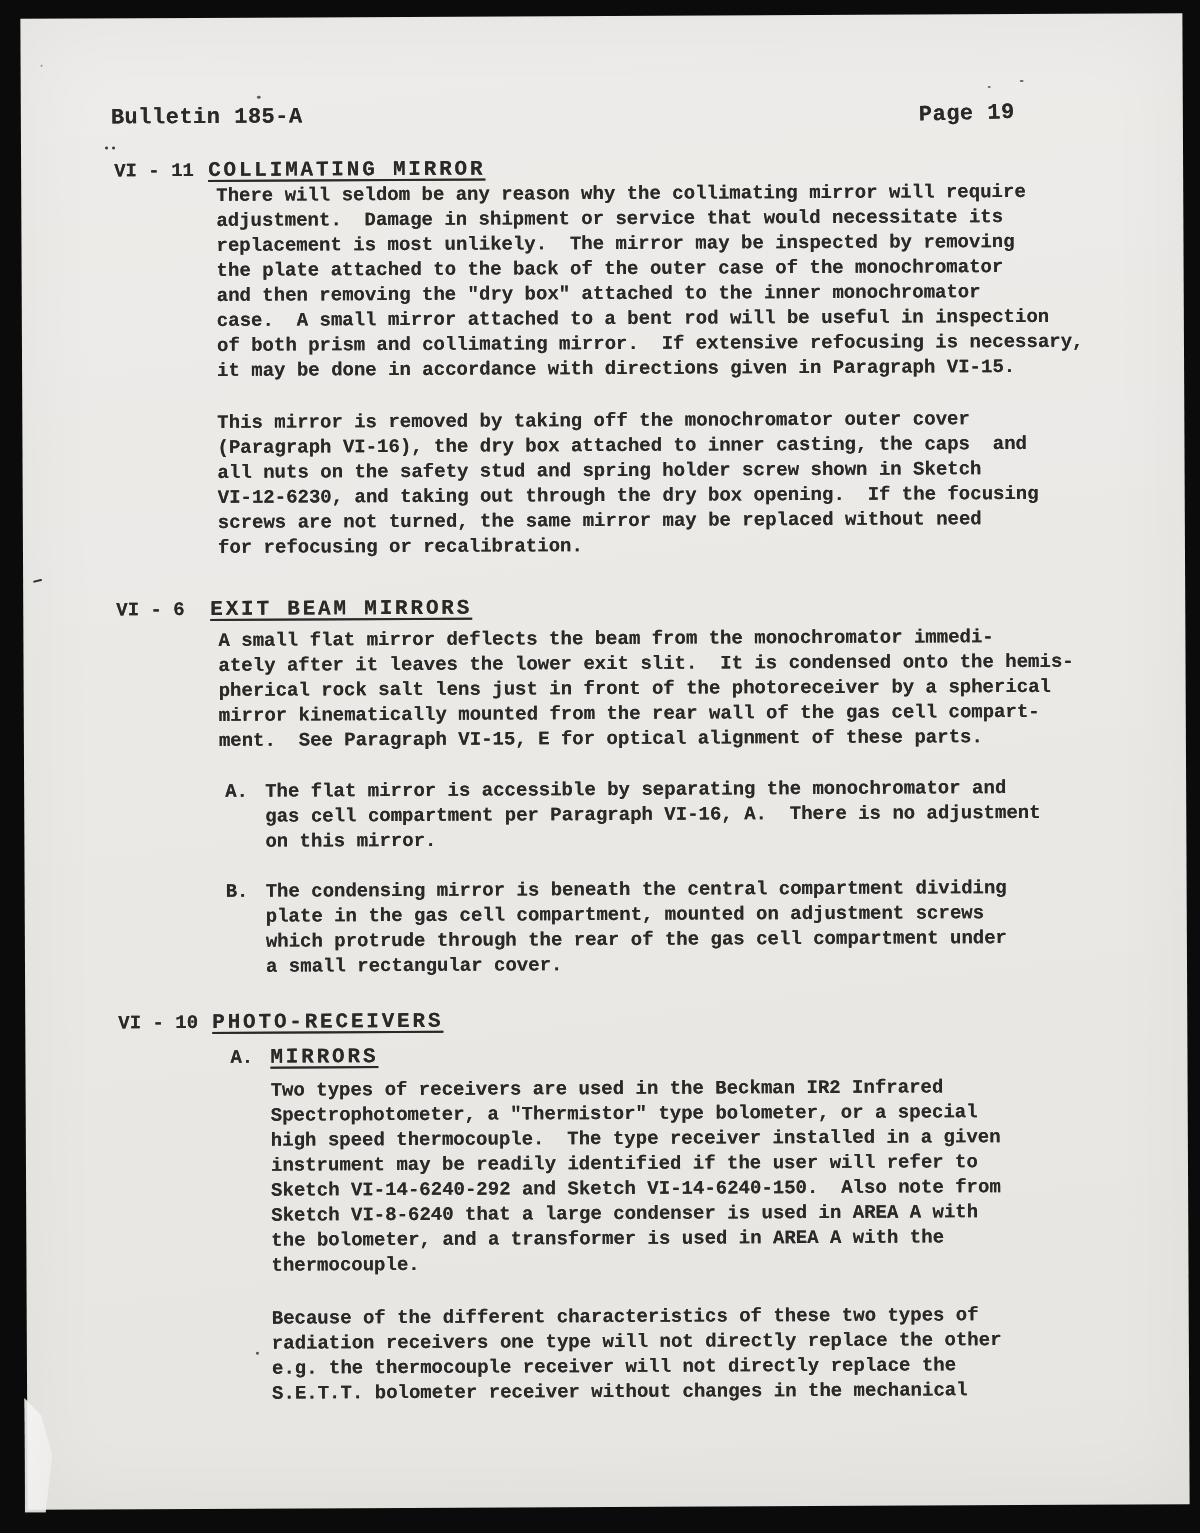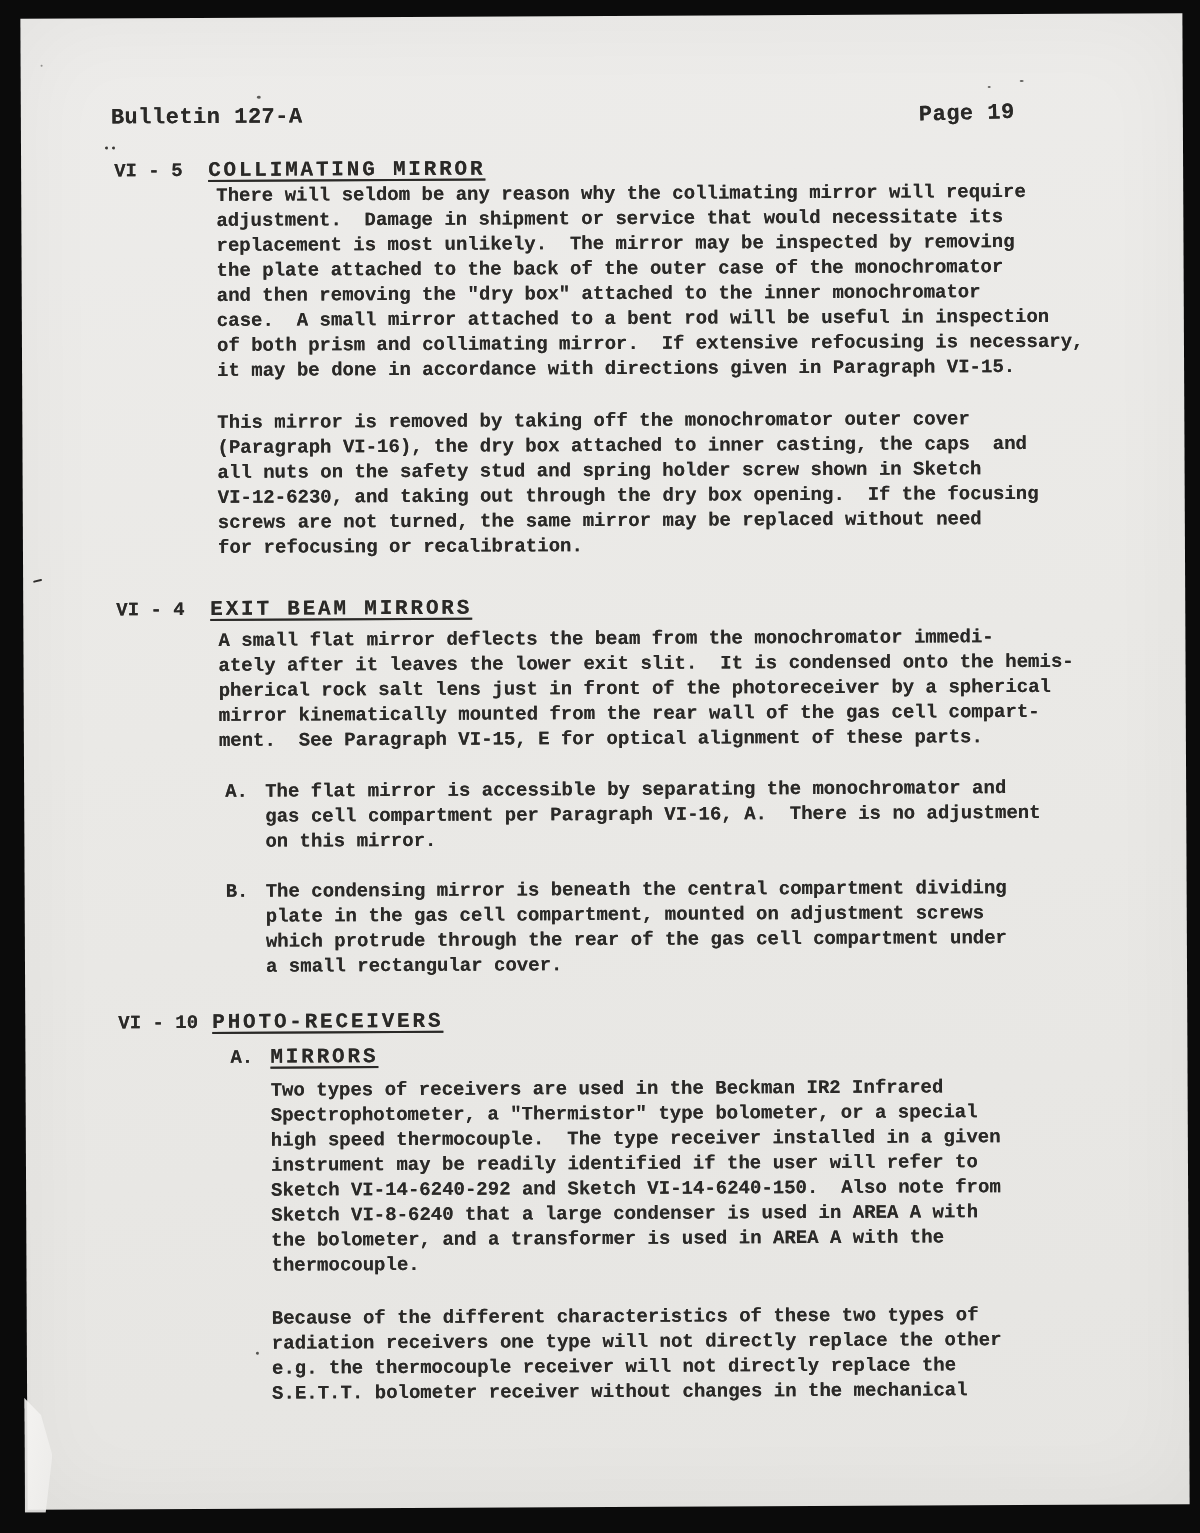--- a/index.html
+++ b/index.html
@@ -69,27 +69,27 @@
     background:linear-gradient(100deg,#f6f5f3,#edecea);
     clip-path:polygon(0 0,60% 15%,100% 50%,75% 100%,0 100%);
     opacity:.9;
   }
 </style>
 </head>
 <body>
 
 <div class="paper">
   <header class="page-header">
-    <span class="h-left">Bulletin 127-A</span>
+    <span class="h-left">Bulletin 185-A</span>
     <span class="h-right">Page 19</span>
   </header>
 
   <main id="sections">
       <section class="sec s1">
-        <div class="sec-head"><span class="sec-label">VI - 5</span><span class="u-title sec-title">COLLIMATING MIRROR</span></div>
+        <div class="sec-head"><span class="sec-label">VI - 11</span><span class="u-title sec-title">COLLIMATING MIRROR</span></div>
         <div class="block b1 para">
           <div class="lines">
             <div class="tline">There will seldom be any reason why the collimating mirror will require</div>
             <div class="tline">adjustment.  Damage in shipment or service that would necessitate its</div>
             <div class="tline">replacement is most unlikely.  The mirror may be inspected by removing</div>
             <div class="tline">the plate attached to the back of the outer case of the monochromator</div>
             <div class="tline">and then removing the "dry box" attached to the inner monochromator</div>
             <div class="tline">case.  A small mirror attached to a bent rod will be useful in inspection</div>
             <div class="tline">of both prism and collimating mirror.  If extensive refocusing is necessary,</div>
             <div class="tline">it may be done in accordance with directions given in Paragraph VI-15.</div>
@@ -100,21 +100,21 @@
             <div class="tline">This mirror is removed by taking off the monochromator outer cover</div>
             <div class="tline">(Paragraph VI-16), the dry box attached to inner casting, the caps  and</div>
             <div class="tline">all nuts on the safety stud and spring holder screw shown in Sketch</div>
             <div class="tline">VI-12-6230, and taking out through the dry box opening.  If the focusing</div>
             <div class="tline">screws are not turned, the same mirror may be replaced without need</div>
             <div class="tline">for refocusing or recalibration.</div>
           </div>
         </div>
       </section>
       <section class="sec s2">
-        <div class="sec-head"><span class="sec-label">VI - 4</span><span class="u-title sec-title">EXIT BEAM MIRRORS</span></div>
+        <div class="sec-head"><span class="sec-label">VI - 6</span><span class="u-title sec-title">EXIT BEAM MIRRORS</span></div>
         <div class="block b1 para">
           <div class="lines">
             <div class="tline">A small flat mirror deflects the beam from the monochromator immedi-</div>
             <div class="tline">ately after it leaves the lower exit slit.  It is condensed onto the hemis-</div>
             <div class="tline">pherical rock salt lens just in front of the photoreceiver by a spherical</div>
             <div class="tline">mirror kinematically mounted from the rear wall of the gas cell compart-</div>
             <div class="tline">ment.  See Paragraph VI-15, E for optical alignment of these parts.</div>
           </div>
         </div>
         <div class="block b2 item">

